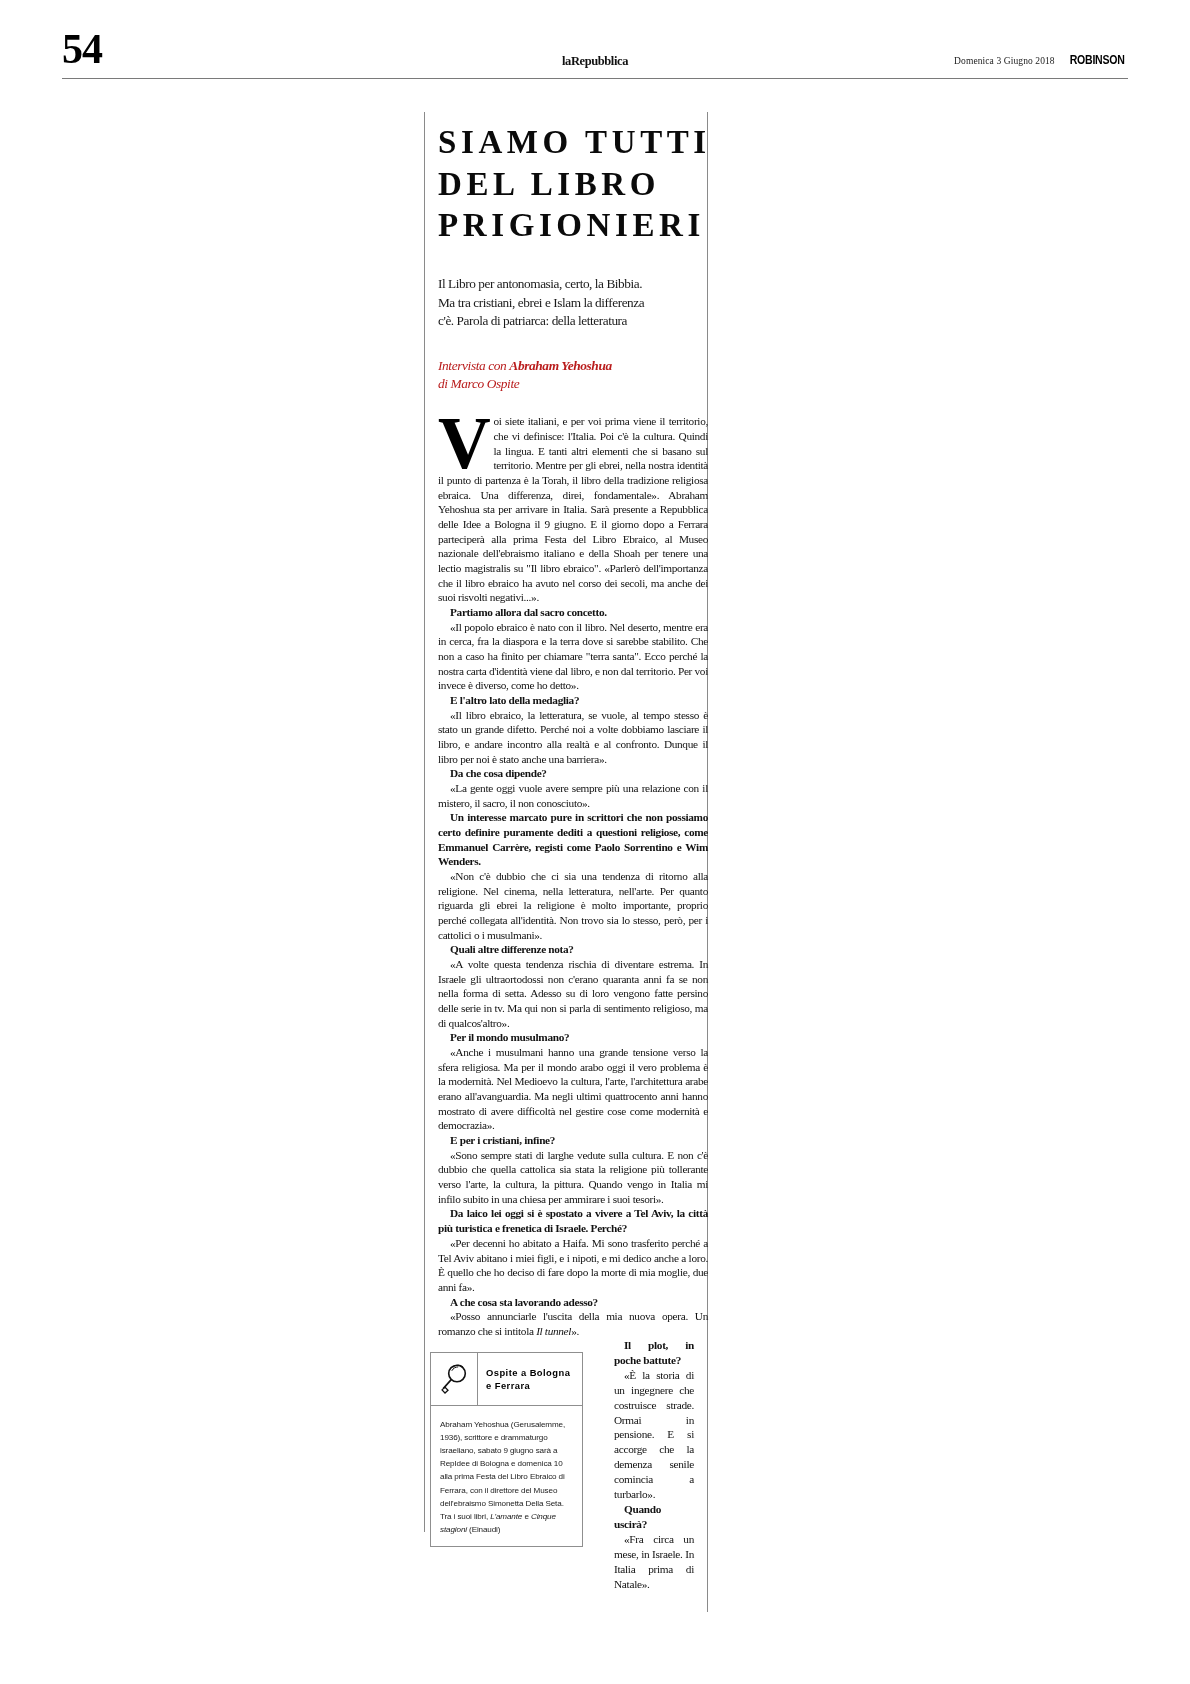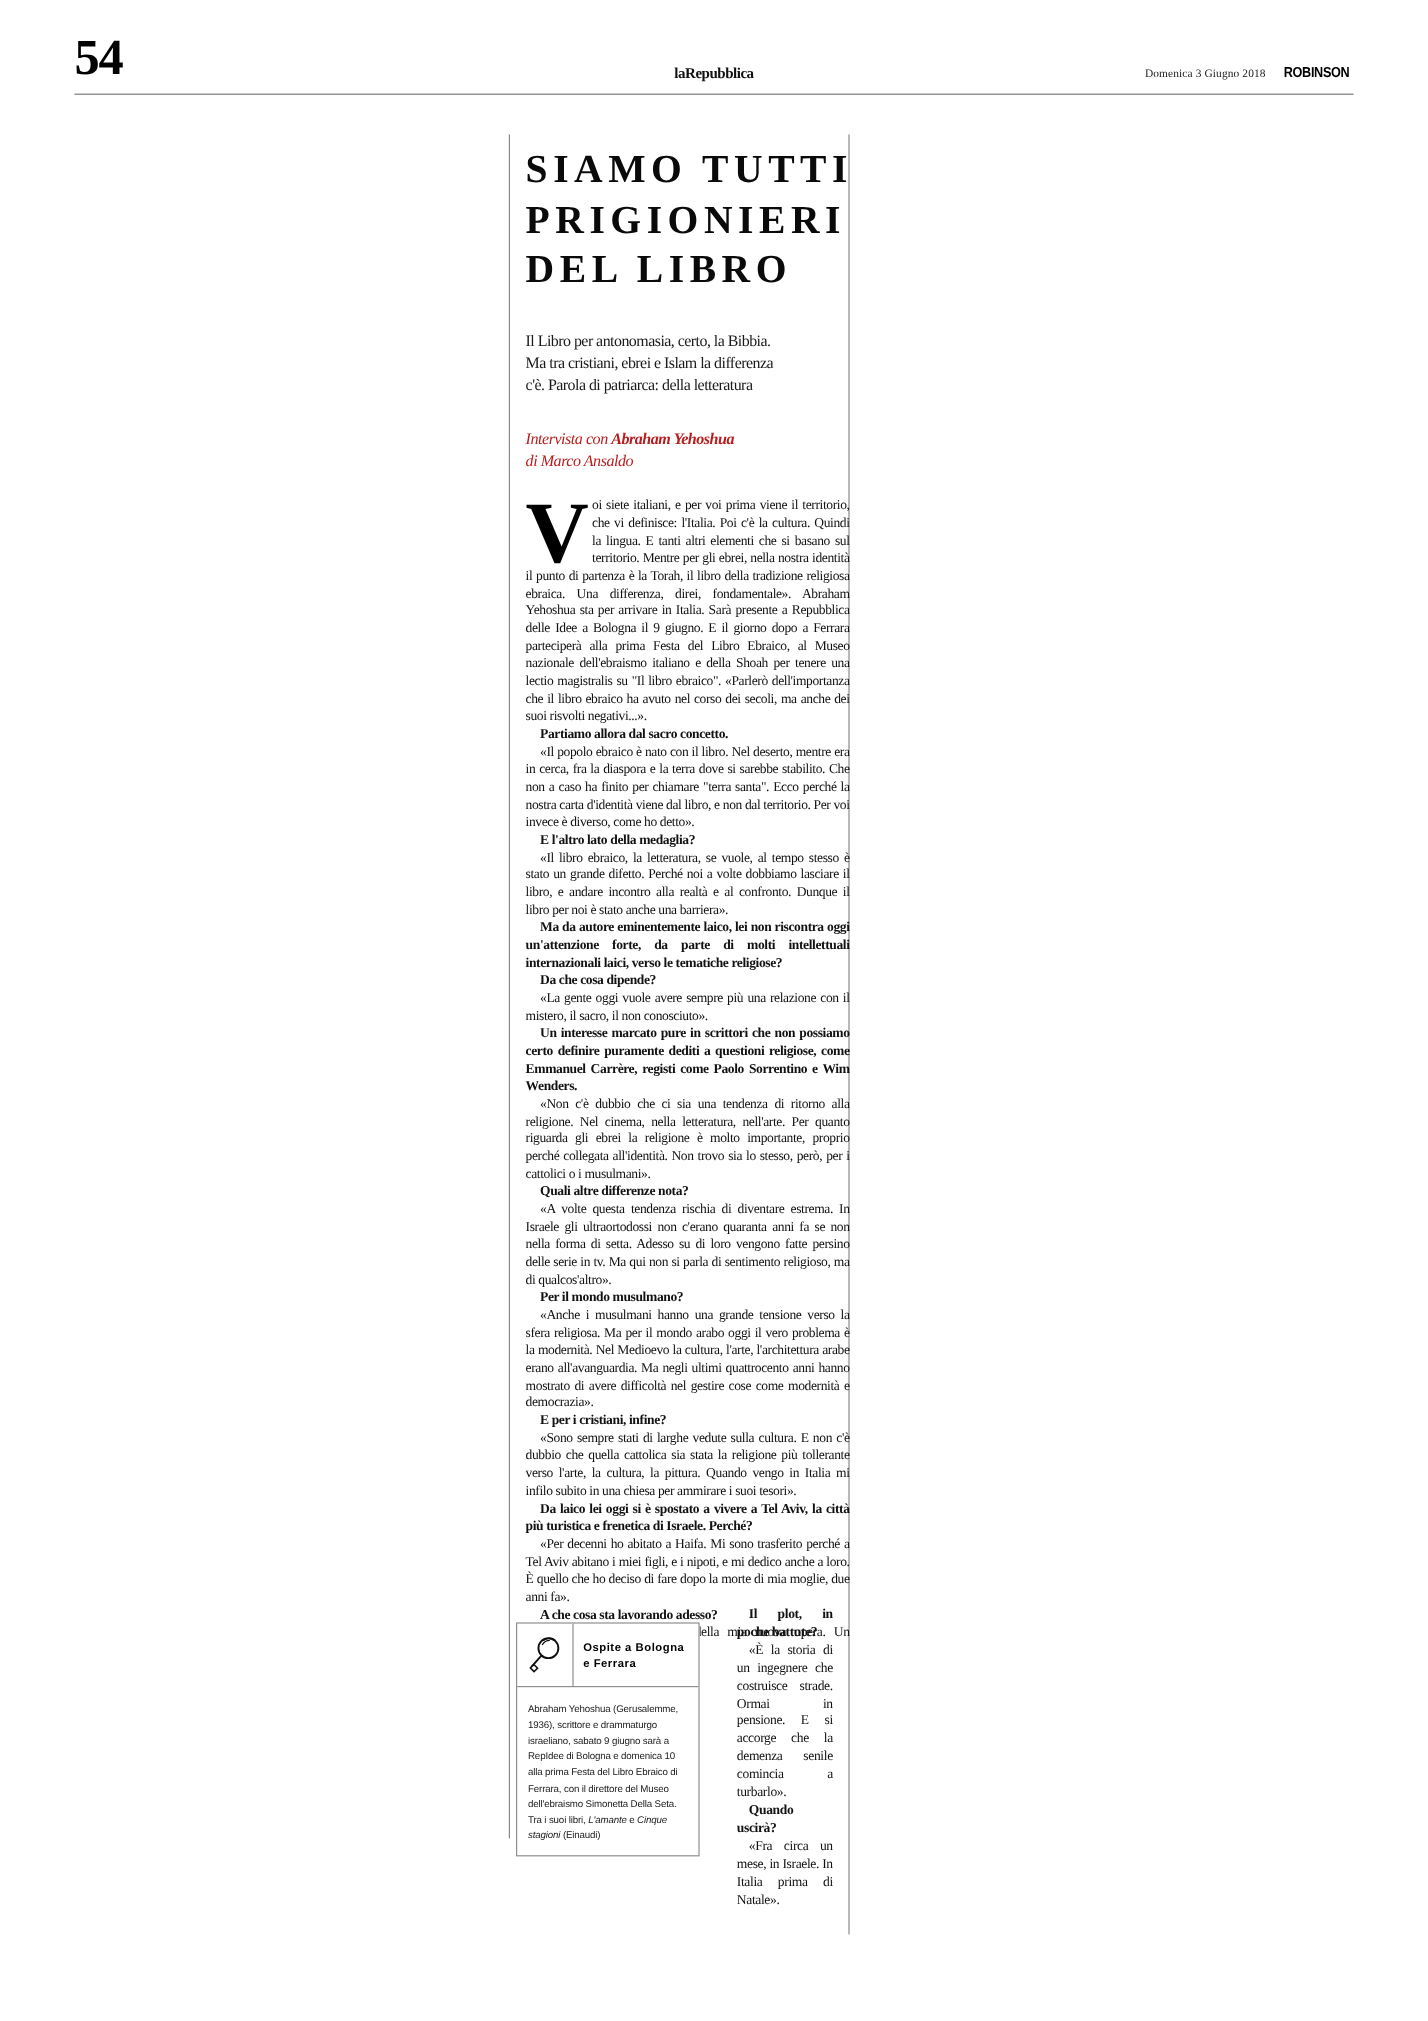--- a/index.html
+++ b/index.html
@@ -262,46 +262,45 @@
   <div class="rule-top"></div>
 </div>
 
 <div class="article-rule-left"></div>
 <div class="article-rule-right"></div>
 
 <div class="article">
 
   <h1 class="headline">
     <span class="headline-line">SIAMO TUTTI</span>
+    <span class="headline-line">DEL LIBRO</span>
     <span class="headline-line">PRIGIONIERI</span>
-    <span class="headline-line">DEL LIBRO</span>
   </h1>
 
   <div class="deck">
     <span class="deck-line">Il Libro per antonomasia, certo, la Bibbia.</span>
     <span class="deck-line">Ma tra cristiani, ebrei e Islam la differenza</span>
     <span class="deck-line">c'è. Parola di patriarca: della letteratura</span>
   </div>
 
   <div class="byline">
     <span class="byline-line"><span>Intervista con <b>Abraham Yehoshua</b></span></span>
-    <span class="byline-line">di Marco Ansaldo</span>
+    <span class="byline-line">di Marco Ospite</span>
   </div>
 
   <div class="body-col">
 
     <p class="lead"><span class="dropcap">V</span><span>oi siete italiani, e per voi prima viene il territorio, che vi definisce: l'Italia. Poi c'è la cultura. Quindi la lingua. E tanti altri elementi che si basano sul territorio. Mentre per gli ebrei, nella nostra identità il punto di partenza è la Torah, il libro della tradizione religiosa ebraica. Una differenza, direi, fondamentale». Abraham Yehoshua sta per arrivare in Italia. Sarà presente a Repubblica delle Idee a Bologna il 9 giugno. E il giorno dopo a Ferrara parteciperà alla prima Festa del Libro Ebraico, al Museo nazionale dell'ebraismo italiano e della Shoah per tenere una lectio magistralis su "Il libro ebraico". «Parlerò dell'importanza che il libro ebraico ha avuto nel corso dei secoli, ma anche dei suoi risvolti negativi...».</span></p>
 
     <p class="q">Partiamo allora dal sacro concetto.</p>
     <p>«Il popolo ebraico è nato con il libro. Nel deserto, mentre era in cerca, fra la diaspora e la terra dove si sarebbe stabilito. Che non a caso ha finito per chiamare "terra santa". Ecco perché la nostra carta d'identità viene dal libro, e non dal territorio. Per voi invece è diverso, come ho detto».</p>
 
     <p class="q">E l'altro lato della medaglia?</p>
     <p>«Il libro ebraico, la letteratura, se vuole, al tempo stesso è stato un grande difetto. Perché noi a volte dobbiamo lasciare il libro, e andare incontro alla realtà e al confronto. Dunque il libro per noi è stato anche una barriera».</p>
 
-    <p class="q">Ma da autore eminentemente laico, lei non riscontra oggi un'attenzione forte, da parte di molti intellettuali internazionali laici, verso le tematiche religiose?</p>
 
     <p class="q">Da che cosa dipende?</p>
     <p>«La gente oggi vuole avere sempre più una relazione con il mistero, il sacro, il non conosciuto».</p>
 
     <p class="q">Un interesse marcato pure in scrittori che non possiamo certo definire puramente dediti a questioni religiose, come Emmanuel Carrère, registi come Paolo Sorrentino e Wim Wenders.</p>
     <p>«Non c'è dubbio che ci sia una tendenza di ritorno alla religione. Nel cinema, nella letteratura, nell'arte. Per quanto riguarda gli ebrei la religione è molto importante, proprio perché collegata all'identità. Non trovo sia lo stesso, però, per i cattolici o i musulmani».</p>
 
     <p class="q">Quali altre differenze nota?</p>
     <p>«A volte questa tendenza rischia di diventare estrema. In Israele gli ultraortodossi non c'erano quaranta anni fa se non nella forma di setta. Adesso su di loro vengono fatte persino delle serie in tv. Ma qui non si parla di sentimento religioso, ma di qualcos'altro».</p>
 

